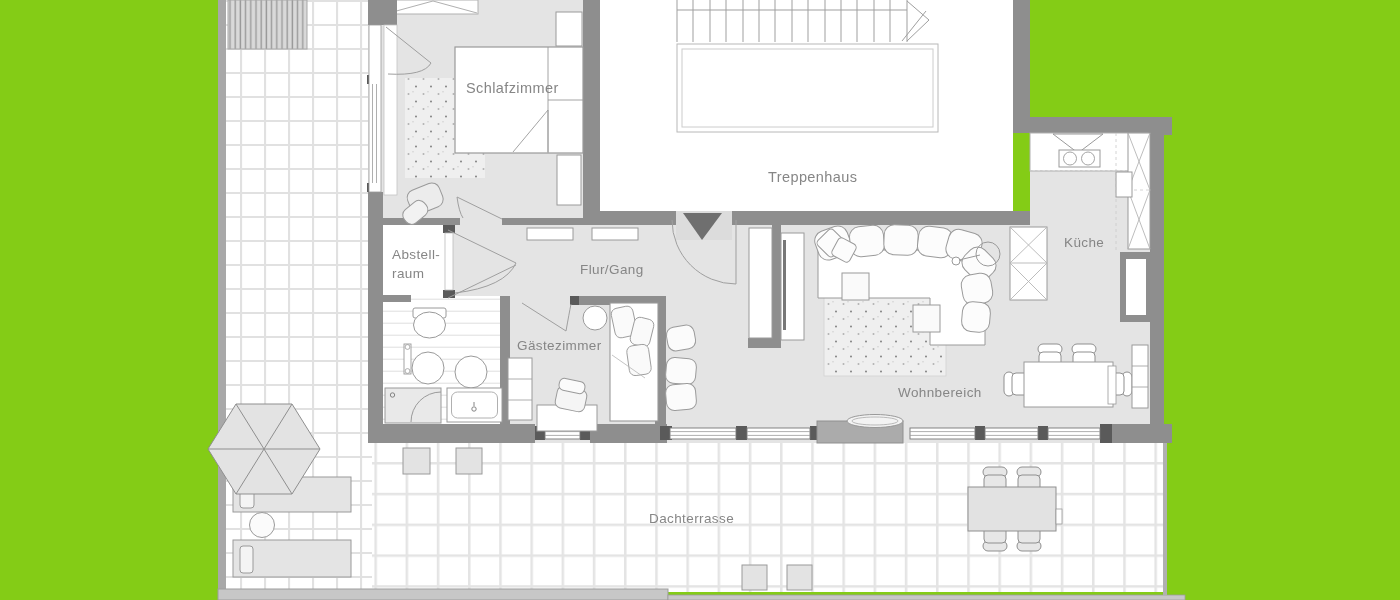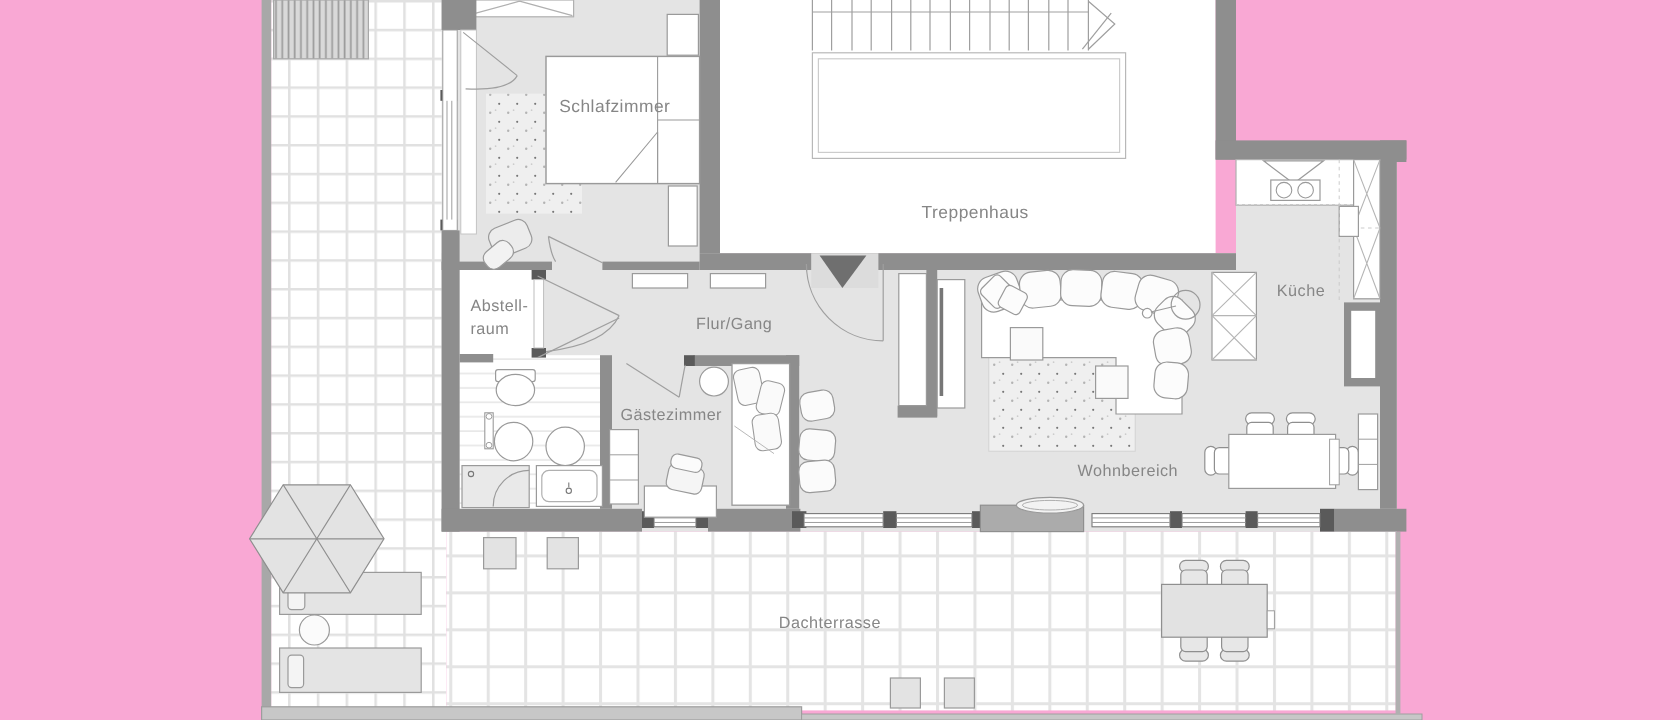--- a/index.html
+++ b/index.html
@@ -1,16 +1,16 @@
 <!DOCTYPE html>
 <html><head>
 <meta charset="utf-8">
 <style>
   html,body{margin:0;padding:0;background:#ffffff;}
-  .plan{position:relative;width:1400px;height:600px;overflow:hidden;background:#f9a8d4;}
+  .plan{position:relative;width:1400px;height:600px;overflow:hidden;background:#84cc16;}
   svg{display:block;}
   text{font-family:"Liberation Sans",sans-serif;fill:#868686;letter-spacing:0.4px;}
   .lbl{font-size:13.5px;}
   .lbl-lg{font-size:14.5px;}
 </style>
 </head>
 <body>
 
 <div class="plan">
 <svg width="1400" height="600" viewBox="0 0 1400 600">

